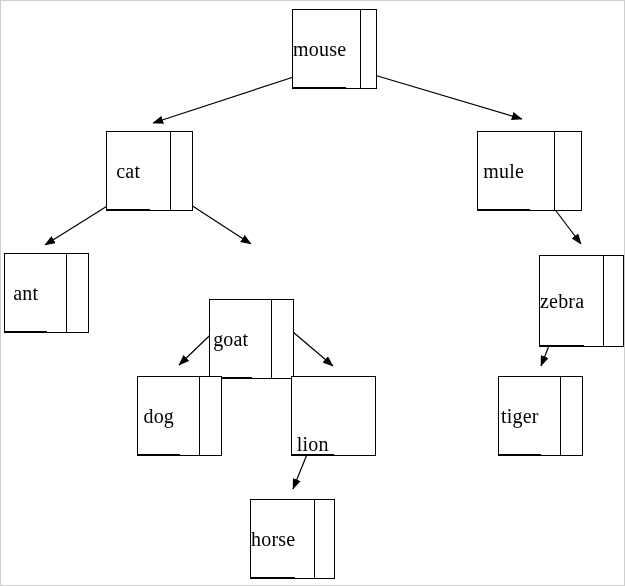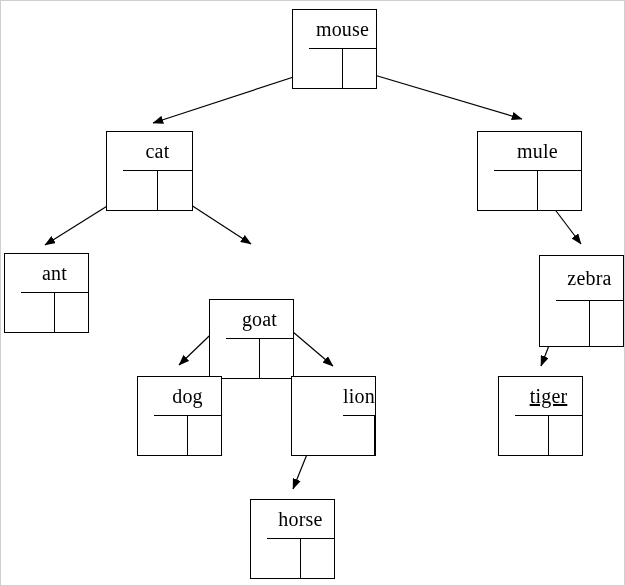--- a/index.html
+++ b/index.html
@@ -26,22 +26,20 @@
     width: 625px;
     height: 586px;
     pointer-events: none;
   }
   .node {
     position: absolute;
     box-sizing: border-box;
     border: 1.6px solid #000000;
     background: #ffffff;
     display: flex;
-    flex-direction: column;
-    padding-left: 16px;
   }
   .node-label {
     flex: 0 0 50%;
     box-sizing: border-box;
     border-bottom: 1.6px solid #000000;
     display: flex;
     align-items: center;
     justify-content: center;
     font-size: 20px;
     line-height: 1;
@@ -134,21 +132,21 @@
           <div class="ptr right"></div>
         </div>
       </div>
       <div class="node" style="left: 290px; top: 375px; width: 85px; height: 80px; align-items: flex-end;">
         <div class="node-label">lion</div>
         <div class="node-pointers">
           <div class="ptr left"></div>
           <div class="ptr right"></div>
         </div>
       </div>
-      <div class="node" style="left: 497px; top: 375px; width: 85px; height: 80px; text-decoration: underline;">
+      <div class="node" style="left: 497px; top: 375px; width: 85px; height: 80px;">
         <div class="node-label">tiger</div>
         <div class="node-pointers">
           <div class="ptr left"></div>
           <div class="ptr right"></div>
         </div>
       </div>
       <div class="node" style="left: 249px; top: 498px; width: 85px; height: 80px;">
         <div class="node-label">horse</div>
         <div class="node-pointers">
           <div class="ptr left"></div>

